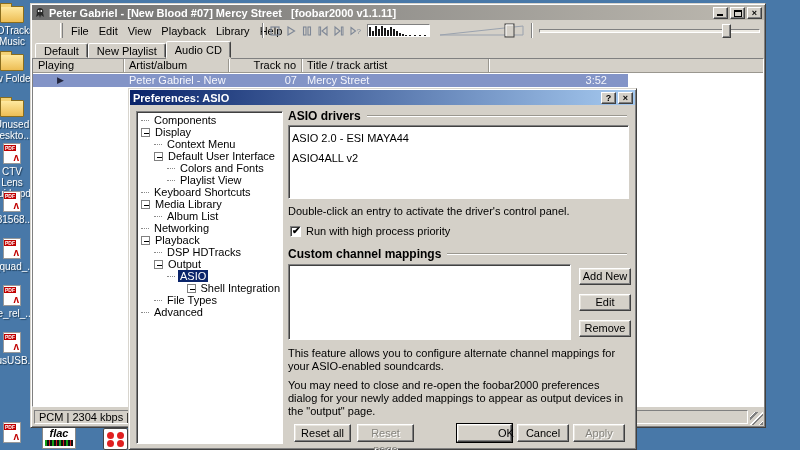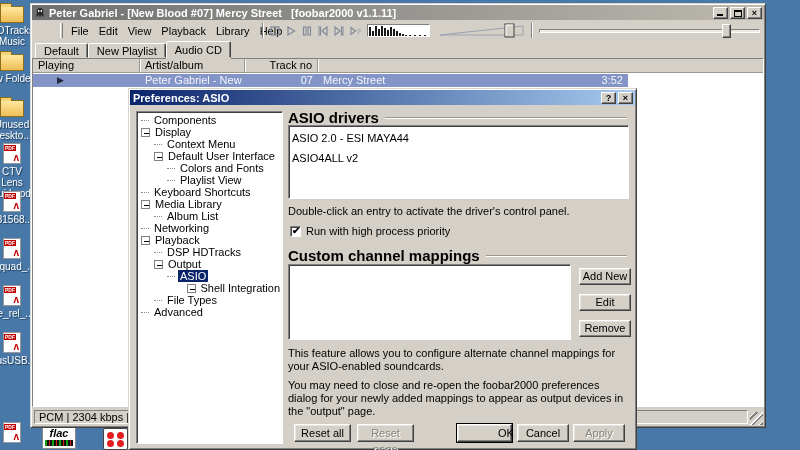--- a/index.html
+++ b/index.html
@@ -51,39 +51,39 @@
   .spectrum{position:absolute;left:335px;top:3px;width:63px;height:13px;background:#fff;border:1px solid;border-color:#808080 #fff #fff #808080;}
   .wedge{position:absolute;left:407px;top:2px;width:88px;height:15px;}
   .seek{position:absolute;left:507px;right:4px;top:8px;height:4px;border:1px solid;border-color:#808080 #fff #fff #808080;background:#ece9e2;}
   .sthumb{position:absolute;top:-6px;width:9px;height:14px;background:var(--face);border:1px solid;border-color:#fff #404040 #404040 #fff;box-shadow:inset -1px -1px 0 #808080;}
   .tabs{position:absolute;left:4px;top:37px;height:17px;display:flex;align-items:flex-end;}
   .tab{height:15px;line-height:15px;padding:0 8px;background:var(--face);border:1px solid;border-color:#fff #404040 transparent #fff;box-shadow:inset -1px 0 0 #808080;border-radius:2px 2px 0 0;position:relative;}
   .tab.active{height:17px;line-height:16px;z-index:3;box-shadow:inset -1px 0 0 #808080, 0 1px 0 var(--face);}
   .pl-area{position:absolute;left:1px;right:1px;top:54px;bottom:20px;background:#fff;border:1px solid;border-color:#808080 #fff #fff #808080;overflow:hidden;}
   .pl-header{position:absolute;left:0;right:0;top:0;height:14px;background:var(--face);border-bottom:1px solid #9a978f;display:flex;}
   .pl-header span{line-height:13px;padding:0 5px;border-right:1px solid #9a978f;box-shadow:1px 0 0 #fff;overflow:hidden;white-space:nowrap;}
-  .c0{width:107px;} .c1{width:105px;} .c2{width:73px;text-align:right;} .c3{width:187px;} .c4{width:123px;text-align:right;} .cf{flex:1;border-right:none !important;}
+  .c0{width:91px;} .c1{width:105px;} .c2{width:73px;text-align:right;} .c3{width:187px;} .c4{width:123px;text-align:right;} .cf{flex:1;border-right:none !important;}
   .pl-row{position:absolute;left:0;top:15px;height:13px;width:595px;background:var(--sel-row);color:#f4f5fc;display:flex;}
   .pl-row span{line-height:13px;padding:0 5px;overflow:hidden;white-space:nowrap;}
   .play-ind{padding-left:24px !important;color:#22253d;font-size:9px;}
   .statusbar{position:absolute;left:1px;right:1px;bottom:1px;height:18px;background:var(--face);}
   .sfield{position:absolute;left:2px;right:16px;top:2px;bottom:2px;border:1px solid;border-color:#808080 #fff #fff #808080;line-height:13px;padding-left:4px;overflow:hidden;white-space:nowrap;background:var(--face);}
   .rgrip{position:absolute;right:1px;bottom:1px;width:13px;height:13px;background:repeating-linear-gradient(135deg,transparent 0 3px,#fff 3px 4px,#808080 4px 6px);}
 
   
   #prefs{position:absolute;left:128px;top:88px;width:509px;height:362px;z-index:2;}
   .tree{position:absolute;left:7px;top:22px;width:147px;height:333px;overflow:hidden;padding-top:2px;}
   .tree-item{height:12px;line-height:12px;display:flex;align-items:center;white-space:nowrap;}
   .tbox{width:9px;height:9px;background:#fff;border:1px solid #808080;position:relative;margin-right:3px;flex:0 0 auto;}
   .tbox i{position:absolute;left:2px;top:4px;width:5px;height:1px;background:#000;}
   .tdash{width:8px;height:1px;border-top:1px dotted #8a8a8a;margin-right:3px;flex:0 0 auto;}
   .tlabel{padding:0 2px;}
   .tlabel.sel{background:var(--tsel);color:#fff;}
   .grphead{position:absolute;left:159px;right:9px;display:flex;align-items:center;gap:6px;}
-  .grphead b{font-size:15px;white-space:nowrap;}
+  .grphead b{font-size:12px;white-space:nowrap;}
   .rule{flex:1;height:2px;border-top:1px solid #9a978f;border-bottom:1px solid #fff;}
   .listbox{position:absolute;overflow:hidden;padding:2px 0;}
   .lb-item{line-height:12px;padding:4px 3px;white-space:nowrap;}
   .hint{position:absolute;left:159px;top:116px;white-space:nowrap;}
   .chkrow{position:absolute;left:161px;top:136px;display:flex;align-items:center;gap:5px;}
   .chk{width:11px;height:11px;background:#fff;border:1px solid;border-color:#808080 #fff #fff #808080;box-shadow:inset 1px 1px 0 #404040;position:relative;}
   .chk b{position:absolute;left:1px;top:-2px;font-size:10px;color:#000;}
   .para{position:absolute;left:159px;width:342px;line-height:13px;}
 </style>
 </head>
@@ -266,20 +266,21 @@
     <span class="tab">Default</span>
     <span class="tab">New Playlist</span>
     <span class="tab active">Audio CD</span>
   </div>
 
   <div class="pl-area">
     <div class="pl-header">
       <span class="c0">Playing</span>
       <span class="c1">Artist/album</span>
       <span class="c2">Track no</span>
+      <span class="c3">Title / track artist</span>
       <span class="cf"></span>
     </div>
     <div class="pl-row">
       <span class="c0 play-ind">▶</span>
       <span class="c1">Peter Gabriel - New Blood</span>
       <span class="c2">07</span>
       <span class="c3">Mercy Street</span>
       <span class="c4">3:52</span>
     </div>
   </div>

